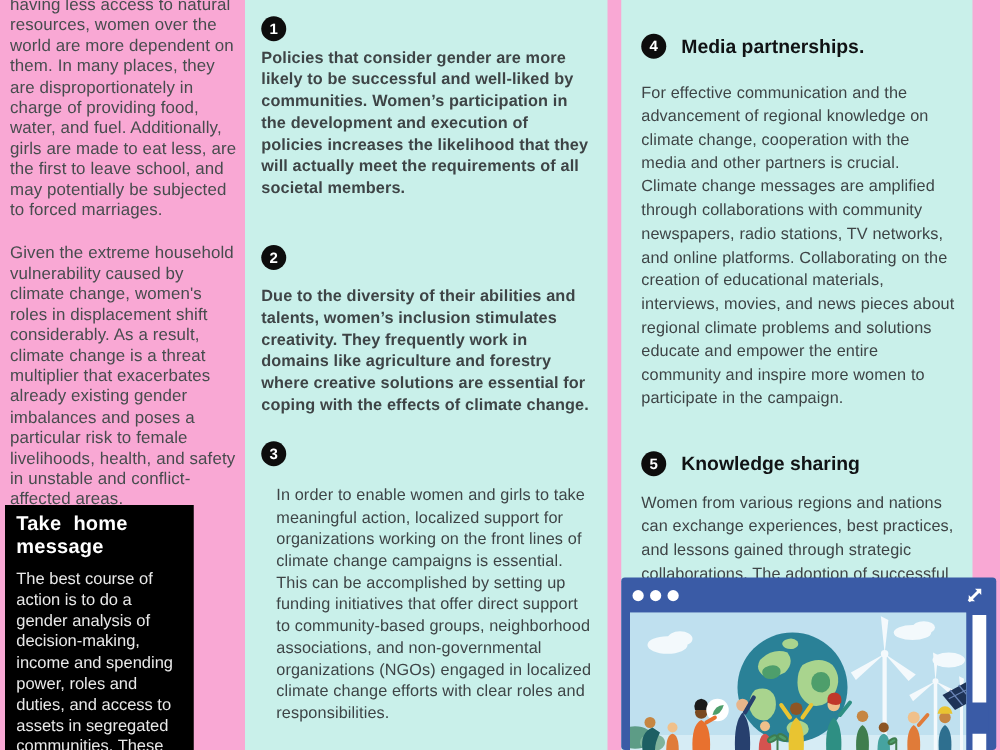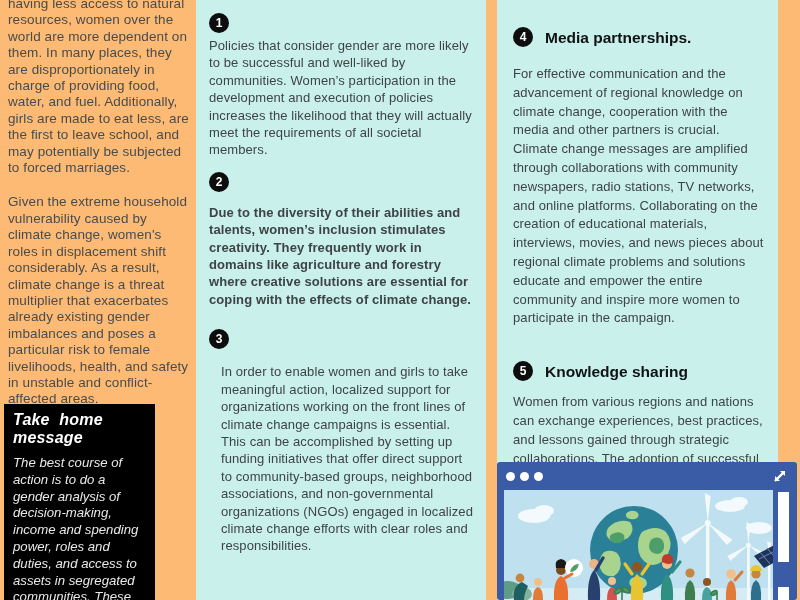--- a/index.html
+++ b/index.html
@@ -1,30 +1,29 @@
 <!DOCTYPE html>
 <html><head>
 <meta charset="utf-8">
 <style>
   html,body{margin:0;padding:0;background:#ffffff;}
   .poster{
-    position:relative;width:800px;height:600px;background:#fdba74;
+    position:relative;width:800px;height:600px;background:#f9a8d4;
     overflow:hidden;font-family:"Liberation Sans",sans-serif;color:#3e4345;
   }
   
   .col-left{position:absolute;left:8px;top:-4px;width:182px;}
   .col-left p{
     margin:0 0 18px 0;font-size:13.5px;line-height:16.4px;color:#474c4e;
     letter-spacing:.1px;
   }
   .black-box{
     position:absolute;left:4px;top:404px;width:151px;height:196px;
     background:#000000;color:#f2f2f2;padding:7px 9px;box-sizing:border-box;
     overflow:hidden;
-    font-style:italic;
   }
   .black-box h3{
     margin:0 0 8px 0;font-size:16px;font-weight:bold;color:#ffffff;
     word-spacing:5px;letter-spacing:.2px;
   }
   .black-box p{margin:0;font-size:13.2px;line-height:16.8px;color:#e9e9e9;}
   
   .col-mid{
     position:absolute;left:196px;top:0;width:290px;height:600px;
     background:#c9f0ea;box-sizing:border-box;padding:10px 11px 0 13px;
@@ -40,21 +39,21 @@
     color:#ffffff;font-size:12px;font-weight:bold;display:flex;
     align-items:center;justify-content:center;margin-top:3px;
   }
   .item-heading{
     margin:0;font-size:15.5px;font-weight:bold;color:#101214;line-height:27px;
   }
   .item-body{
     margin:0;font-size:13px;line-height:18.8px;color:#3e4446;letter-spacing:.1px;
   }
   .col-mid .item-body{line-height:17.4px;}
-  .mb1{margin:4px 0 10px 0;}
+  .mb1{margin:4px 0 34px 0;font-weight:bold;}
   .mb2{margin:12px 0 18px 0;font-weight:bold;}
   .mb3{margin:14px 0 0 12px;}
   .mt3{margin-top:30px;}
   .body4{margin:14px 0 26px 0;}
   .body5{margin:8px 0 0 0;}
   
   .browser-window{
     position:absolute;left:497px;top:462px;width:300px;height:138px;
     background:#3a5ba6;border-radius:3px;
   }

